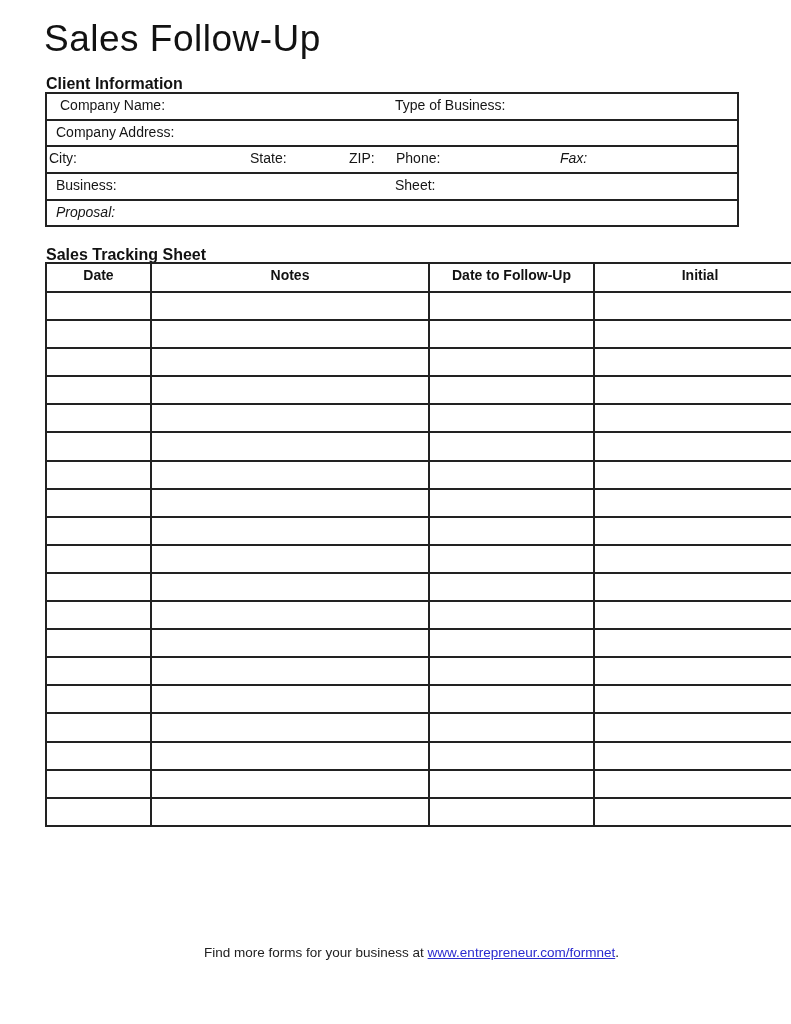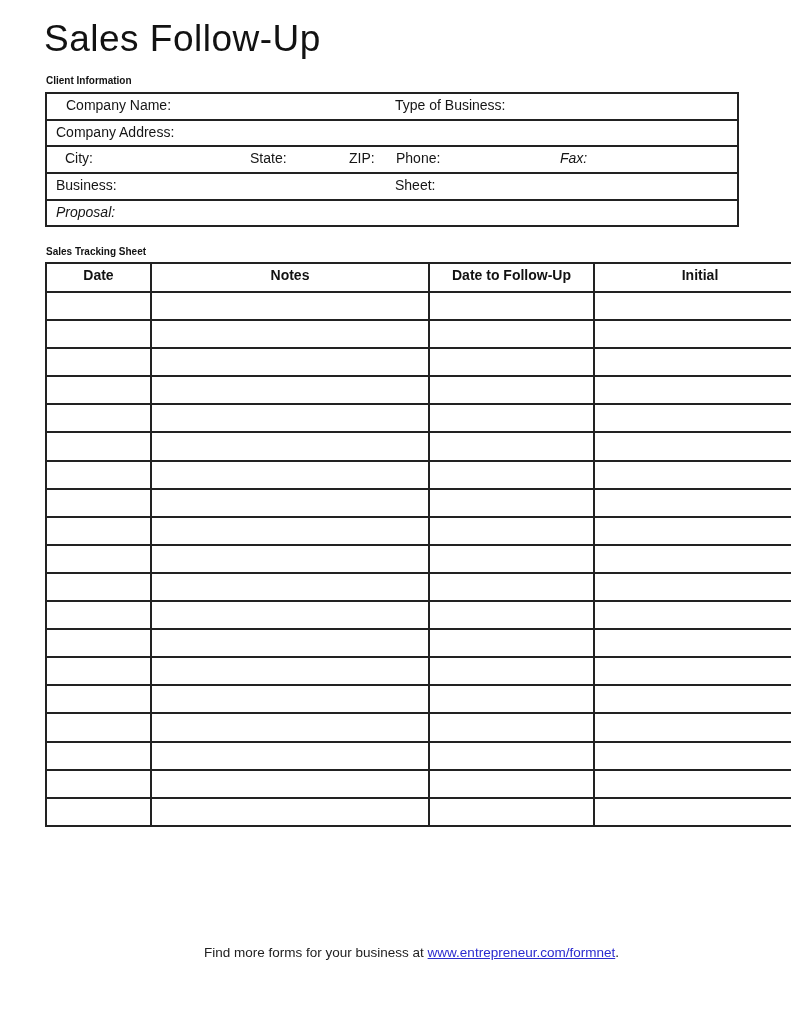--- a/index.html
+++ b/index.html
@@ -28,21 +28,21 @@
     margin: 0;
     font-size: 37px;
     font-weight: 400;
     letter-spacing: 0.5px;
     color: #121212;
   }
   .section-heading {
     position: absolute;
     left: 46px;
     margin: 0;
-    font-size: 10px;
+    font-size: 16px;
     font-weight: 700;
     color: #121212;
   }
   .ci-heading { top: 75px; }
   .st-heading { top: 246px; }
 
   
   .ci-table {
     position: absolute;
     left: 45px;
@@ -118,28 +118,28 @@
 <body>
 
 <div class="page">
 
   <h1 class="title">Sales Follow-Up</h1>
 
   <h2 class="section-heading ci-heading">Client Information</h2>
 
   <div class="ci-table" id="ci-table">
       <div class="ci-row">
-        <span class="ci-label" style="left: 19px;">Company Name:</span>
+        <span class="ci-label" style="left: 13px;">Company Name:</span>
         <span class="ci-label" style="left: 348px;">Type of Business:</span>
       </div>
       <div class="ci-row">
         <span class="ci-label" style="left: 9px;">Company Address:</span>
       </div>
       <div class="ci-row">
-        <span class="ci-label" style="left: 18px;">City:</span>
+        <span class="ci-label" style="left: 2px;">City:</span>
         <span class="ci-label" style="left: 203px;">State:</span>
         <span class="ci-label" style="left: 302px;">ZIP:</span>
         <span class="ci-label" style="left: 349px;">Phone:</span>
         <span class="ci-label" style="left: 513px; font-style: italic;">Fax:</span>
       </div>
       <div class="ci-row">
         <span class="ci-label" style="left: 9px;">Business:</span>
         <span class="ci-label" style="left: 348px;">Sheet:</span>
       </div>
       <div class="ci-row">

